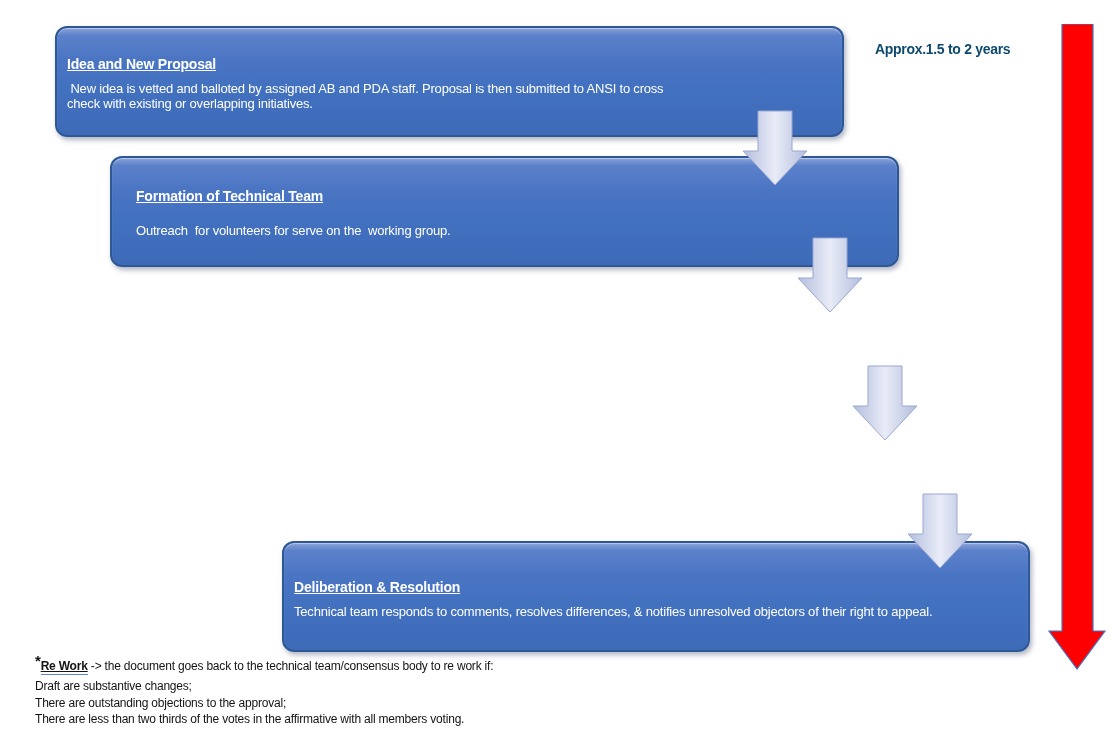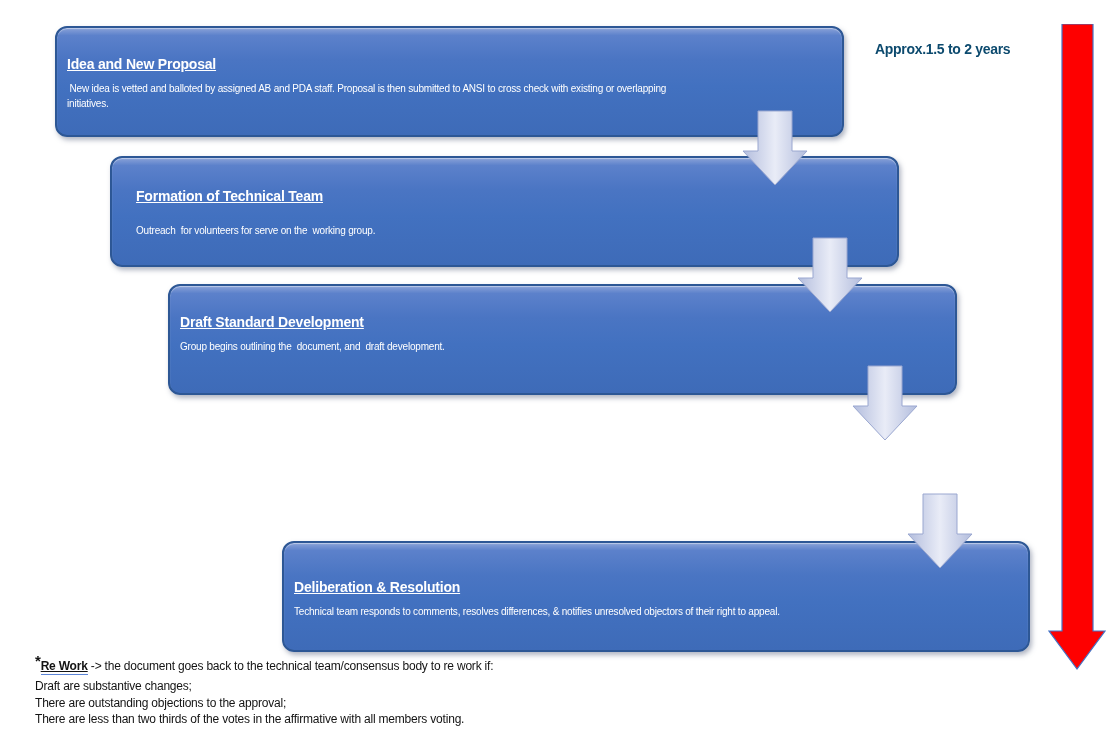--- a/index.html
+++ b/index.html
@@ -14,21 +14,21 @@
     border:2px solid #2d5795; border-radius:12px;
     background:linear-gradient(180deg,#8aa2d8 0%,#5c81cb 7%,#4a75c3 30%,#4271c0 55%,#3e6bb8 100%);
     box-shadow:2px 3px 5px rgba(100,110,135,.5), inset 0 1px 1px rgba(255,255,255,.45);
     color:#ffffff; padding:28px 30px 0 10px;
   }
   .step h2 {
     margin:0 0 9px 0; font-size:14px; font-weight:bold;
     text-decoration:underline; letter-spacing:-0.2px;
   }
   .step p {
-    margin:0; font-size:10px; line-height:15px; letter-spacing:-0.2px;
+    margin:0; font-size:13px; line-height:15px; letter-spacing:-0.2px;
     white-space:pre-wrap;
   }
   .step-1 { left:55px;  top:26px;  }
   .step-2 { left:110px; top:156px; padding-top:30px;padding-left:24px; }
   .step-3 { left:168px; top:284px; }
   .step-4 { left:225px; top:414px; padding-top:34px; }
   .step-5 { left:282px; top:541px; padding-top:36px; width:748px; }
   .step-1 p { max-width:625px; }
   .step-2 h2 { margin-bottom:19px; }
 
@@ -62,24 +62,20 @@
   <section class="step step-1">
     <h2>Idea and New Proposal</h2>
     <p> New idea is vetted and balloted by assigned AB and PDA staff. Proposal is then submitted to ANSI to cross check with existing or overlapping initiatives.</p>
   </section>
 
   <section class="step step-2">
     <h2>Formation of Technical Team</h2>
     <p>Outreach  for volunteers for serve on the  working group.</p>
   </section>
 
-  <section class="step step-3">
-    <h2>Draft Standard Development</h2>
-    <p>Group begins outlining the  document, and  draft development.</p>
-  </section>
 
 
   <section class="step step-5">
     <h2>Deliberation &amp; Resolution</h2>
     <p>Technical team responds to comments, resolves differences, &amp; notifies unresolved objectors of their right to appeal.</p>
   </section>
 
   <svg class="connectors" viewBox="0 0 1115 737">
     <defs>
       <linearGradient id="connGrad" x1="0" y1="0" x2="1" y2="0">

